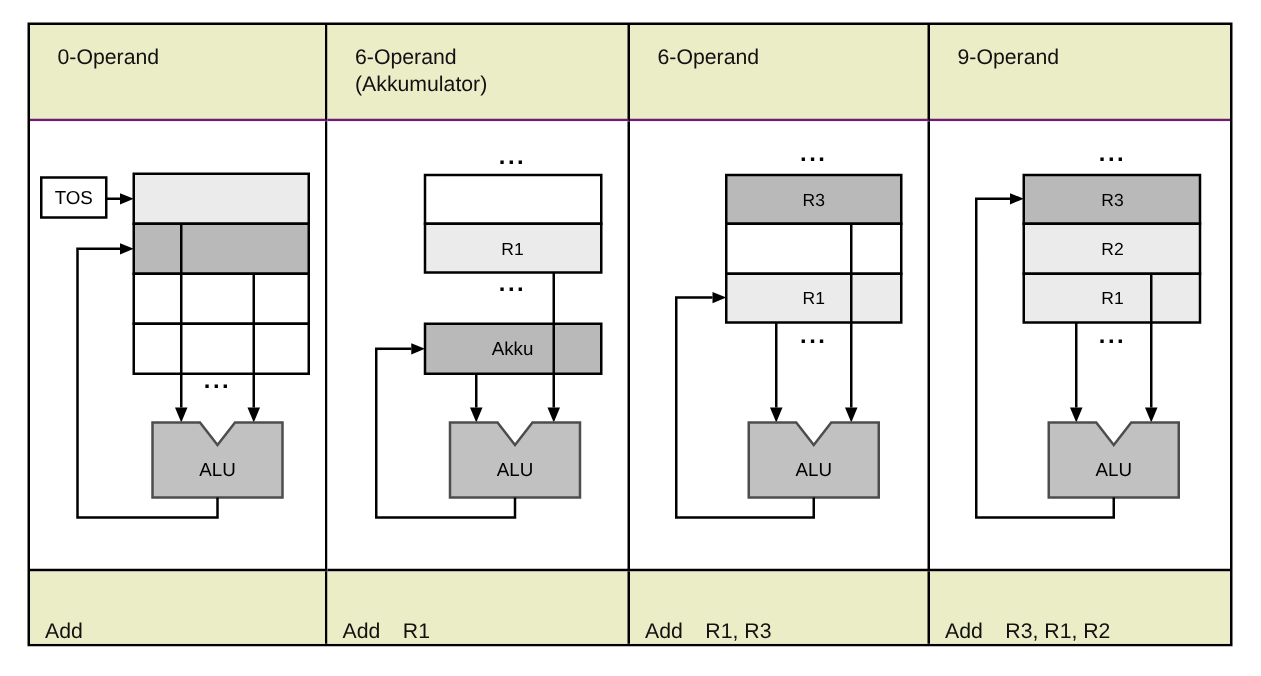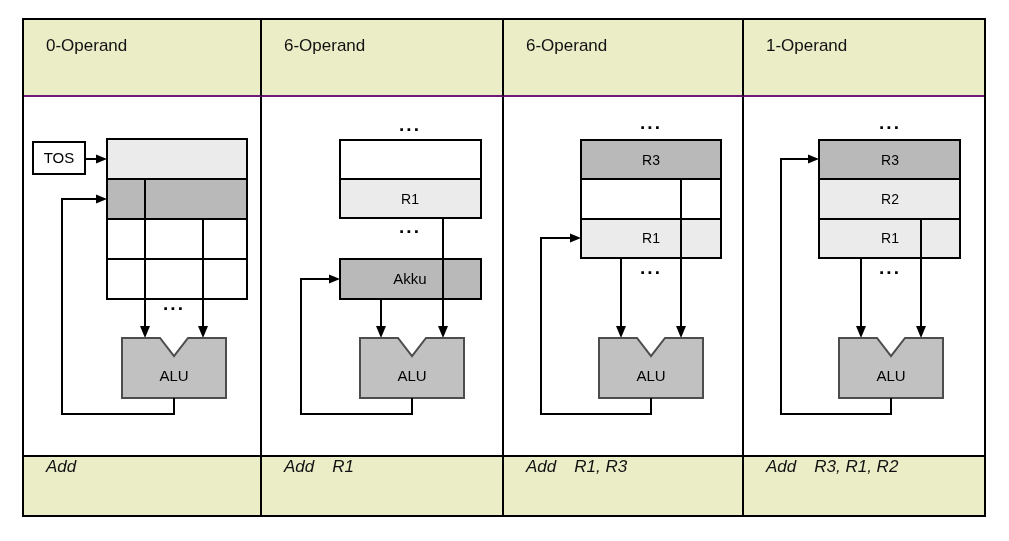--- a/index.html
+++ b/index.html
@@ -19,22 +19,22 @@
   .hcell{
     background:var(--header-bg,#ebedc7);
     border-bottom:2px solid #701a75;
     padding:15px 8px 0 22px;
     font-weight:normal;font-size:17px;line-height:1.32;color:#111;
   }
   .bcell{background:#ffffff;border-bottom:2px solid #000;position:relative;}
   .bcell svg{display:block;position:absolute;left:0;top:0;}
   .fcell{
     background:var(--header-bg,#ebedc7);
-    display:flex;align-items:flex-start;
-    padding-left:22px;font-size:17px;color:#111;font-style:italic;
+    display:flex;align-items:flex-end;
+    padding-left:12px;font-size:17px;color:#111;
   }
   .fcell .ops{margin-left:18px;}
 
   
   .reg{stroke:#000;stroke-width:2px;}
   .reg-white{fill:#ffffff;}
   .reg-light{fill:var(--cell-light,#ebebeb);}
   .reg-dark{fill:var(--cell-dark,#b9b9b9);}
   .alu{fill:var(--alu-fill,#c1c1c1);stroke:#4d4d4d;stroke-width:2px;}
   .wire{stroke:#000;stroke-width:2px;fill:none;}
@@ -47,27 +47,28 @@
 <body>
 
 <div class="page">
   <div class="isa-table">
 
     <div class="cell hcell">
       <div>0-Operand</div>
     </div>
     <div class="cell hcell">
       <div>6-Operand</div>
+      <div>(Akkumulator)</div>
     </div>
     <div class="cell hcell">
       <div>6-Operand</div>
       <div></div>
     </div>
     <div class="cell hcell last">
-      <div>1-Operand</div>
+      <div>9-Operand</div>
       <div></div>
     </div>
 
     <div class="cell bcell">
       <svg width="236" height="358" viewBox="0 0 236 358">
 
         <rect class="reg reg-light" x="83" y="42" width="140" height="40"></rect>
         <rect class="reg reg-dark" x="83" y="82" width="140" height="40"></rect>
         <rect class="reg reg-white" x="83" y="122" width="140" height="40"></rect>
         <rect class="reg reg-white" x="83" y="162" width="140" height="40"></rect>

